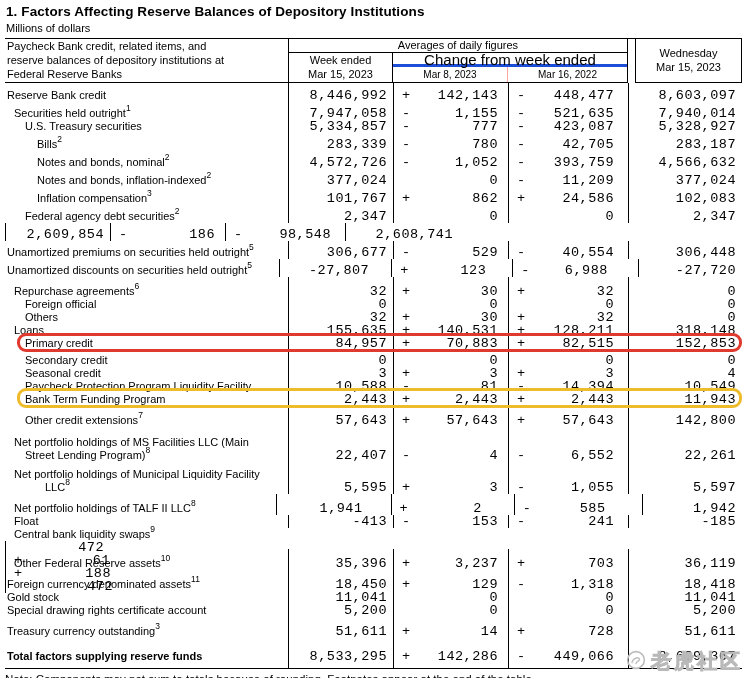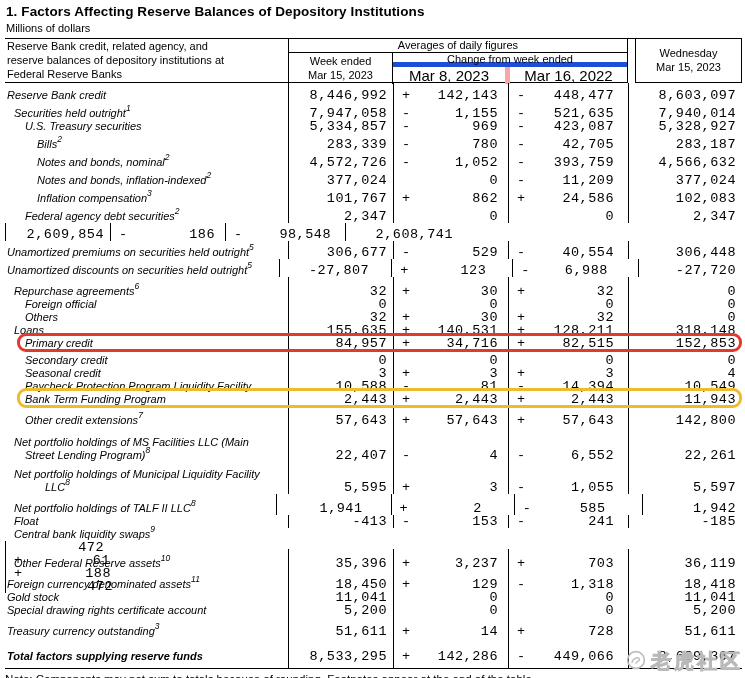--- a/index.html
+++ b/index.html
@@ -17,33 +17,33 @@
   .thead { display:flex; border-top:1px solid #000; height:45px; }
   .h-stub { width:283px; border-bottom:1px solid #000; padding:1px 0 0 2px;
             font-size:11px; line-height:13.8px; }
   .h-avg { width:340px; border:1px solid #000; border-top:none; display:flex; flex-direction:column; }
   .h-avg-top { height:14px; border-bottom:1px solid #000; text-align:center;
                font-size:11px; line-height:13px; }
   .h-avg-bot { flex:1; display:flex; }
   .h-week { width:104px; border-right:1px solid #000; display:flex; flex-direction:column;
             justify-content:center; text-align:center; font-size:11px; line-height:13.5px; }
   .h-chg { flex:1; display:flex; flex-direction:column; }
-  .h-chg-top { height:14px; border-bottom:5px solid #1d4ed8; text-align:center;
-               font-size:11px; line-height:13px; }
+  .h-chg-top { height:14px; border-bottom:3px solid #1d4ed8; text-align:center;
+               font-size:15px; line-height:13px; }
   .h-chg-cols { flex:1; display:flex; }
-  .h-c { flex:1; text-align:center; font-size:15px; display:flex; align-items:center; justify-content:center; }
-  .h-c + .h-c { border-left:5px solid #fca5a5; }
+  .h-c { flex:1; text-align:center; font-size:10px; display:flex; align-items:center; justify-content:center; }
+  .h-c + .h-c { border-left:1px solid #fca5a5; }
   .h-gap { width:7px; }
   .h-wed { flex:1; border:1px solid #000; border-top:none; display:flex; flex-direction:column;
            justify-content:center; text-align:center; font-size:11px; line-height:13.5px; }
 
   
   .tbody { border-bottom:1px solid #000; }
   .row { display:flex; align-items:stretch; position:relative; }
-  .stub { width:283px; display:flex; flex-direction:column; justify-content:flex-end;font-style:italic; }
+  .stub { width:283px; display:flex; flex-direction:column; justify-content:flex-end; }
   .lab { font-size:11px; line-height:13px; white-space:nowrap;padding-left:40px; }
   .lab.b { font-weight:bold; }
   .lab sup { font-size:8.5px; line-height:0; position:relative; top:-1px; }
   .c { display:flex; flex-direction:column; justify-content:flex-end; border-left:1px solid #000; }
   .c2 { width:105px; } .c3 { width:115px; } .c4 { width:120px; } .c5 { width:114px; }
   .numline { display:flex; justify-content:flex-end;
              font-family:"Liberation Mono", monospace; font-size:13.5px; line-height:13px; letter-spacing:0.5px; }
   .c2 .numline { padding-right:6px; }
   .c5 .numline { padding-right:6px; }
   .chgline { display:flex; justify-content:space-between;
@@ -72,21 +72,21 @@
 <body>
 
 <div class="page">
 
   <div class="title">1. Factors Affecting Reserve Balances of Depository Institutions</div>
   <div class="subtitle">Millions of dollars</div>
 
   <div class="tbl">
     <div class="thead">
       <div class="h-stub">
-        <div>Reserve Bank credit, related agency, and</div>
+        <div>Paycheck Bank credit, related items, and</div>
         <div>reserve balances of depository institutions at</div>
         <div>Federal Reserve Banks</div>
       </div>
       <div class="h-avg">
         <div class="h-avg-top">Averages of daily figures</div>
         <div class="h-avg-bot">
           <div class="h-week">
             <div>Week ended</div>
             <div>Mar 15, 2023</div>
           </div>
@@ -165,21 +165,21 @@
             <div class="lab" style="padding-left: 20px;">U.S. Treasury securities</div>
           </div>
           <div class="c c2">
             <div class="numline">
               <div>5,334,857</div>
             </div>
           </div>
           <div class="c c3">
             <div class="chgline">
               <div>-</div>
-              <div>969</div>
+              <div>777</div>
             </div>
           </div>
           <div class="c c4">
             <div class="chgline">
               <div>-</div>
               <div>423,087</div>
             </div>
           </div>
           <div class="c c5">
             <div class="numline">
@@ -513,21 +513,21 @@
             <div class="lab" style="padding-left: 20px;">Primary credit</div>
           </div>
           <div class="c c2">
             <div class="numline">
               <div>84,957</div>
             </div>
           </div>
           <div class="c c3">
             <div class="chgline">
               <div>+</div>
-              <div>34,716</div>
+              <div>70,883</div>
             </div>
           </div>
           <div class="c c4">
             <div class="chgline">
               <div>+</div>
               <div>82,515</div>
             </div>
           </div>
           <div class="c c5">
             <div class="numline">

